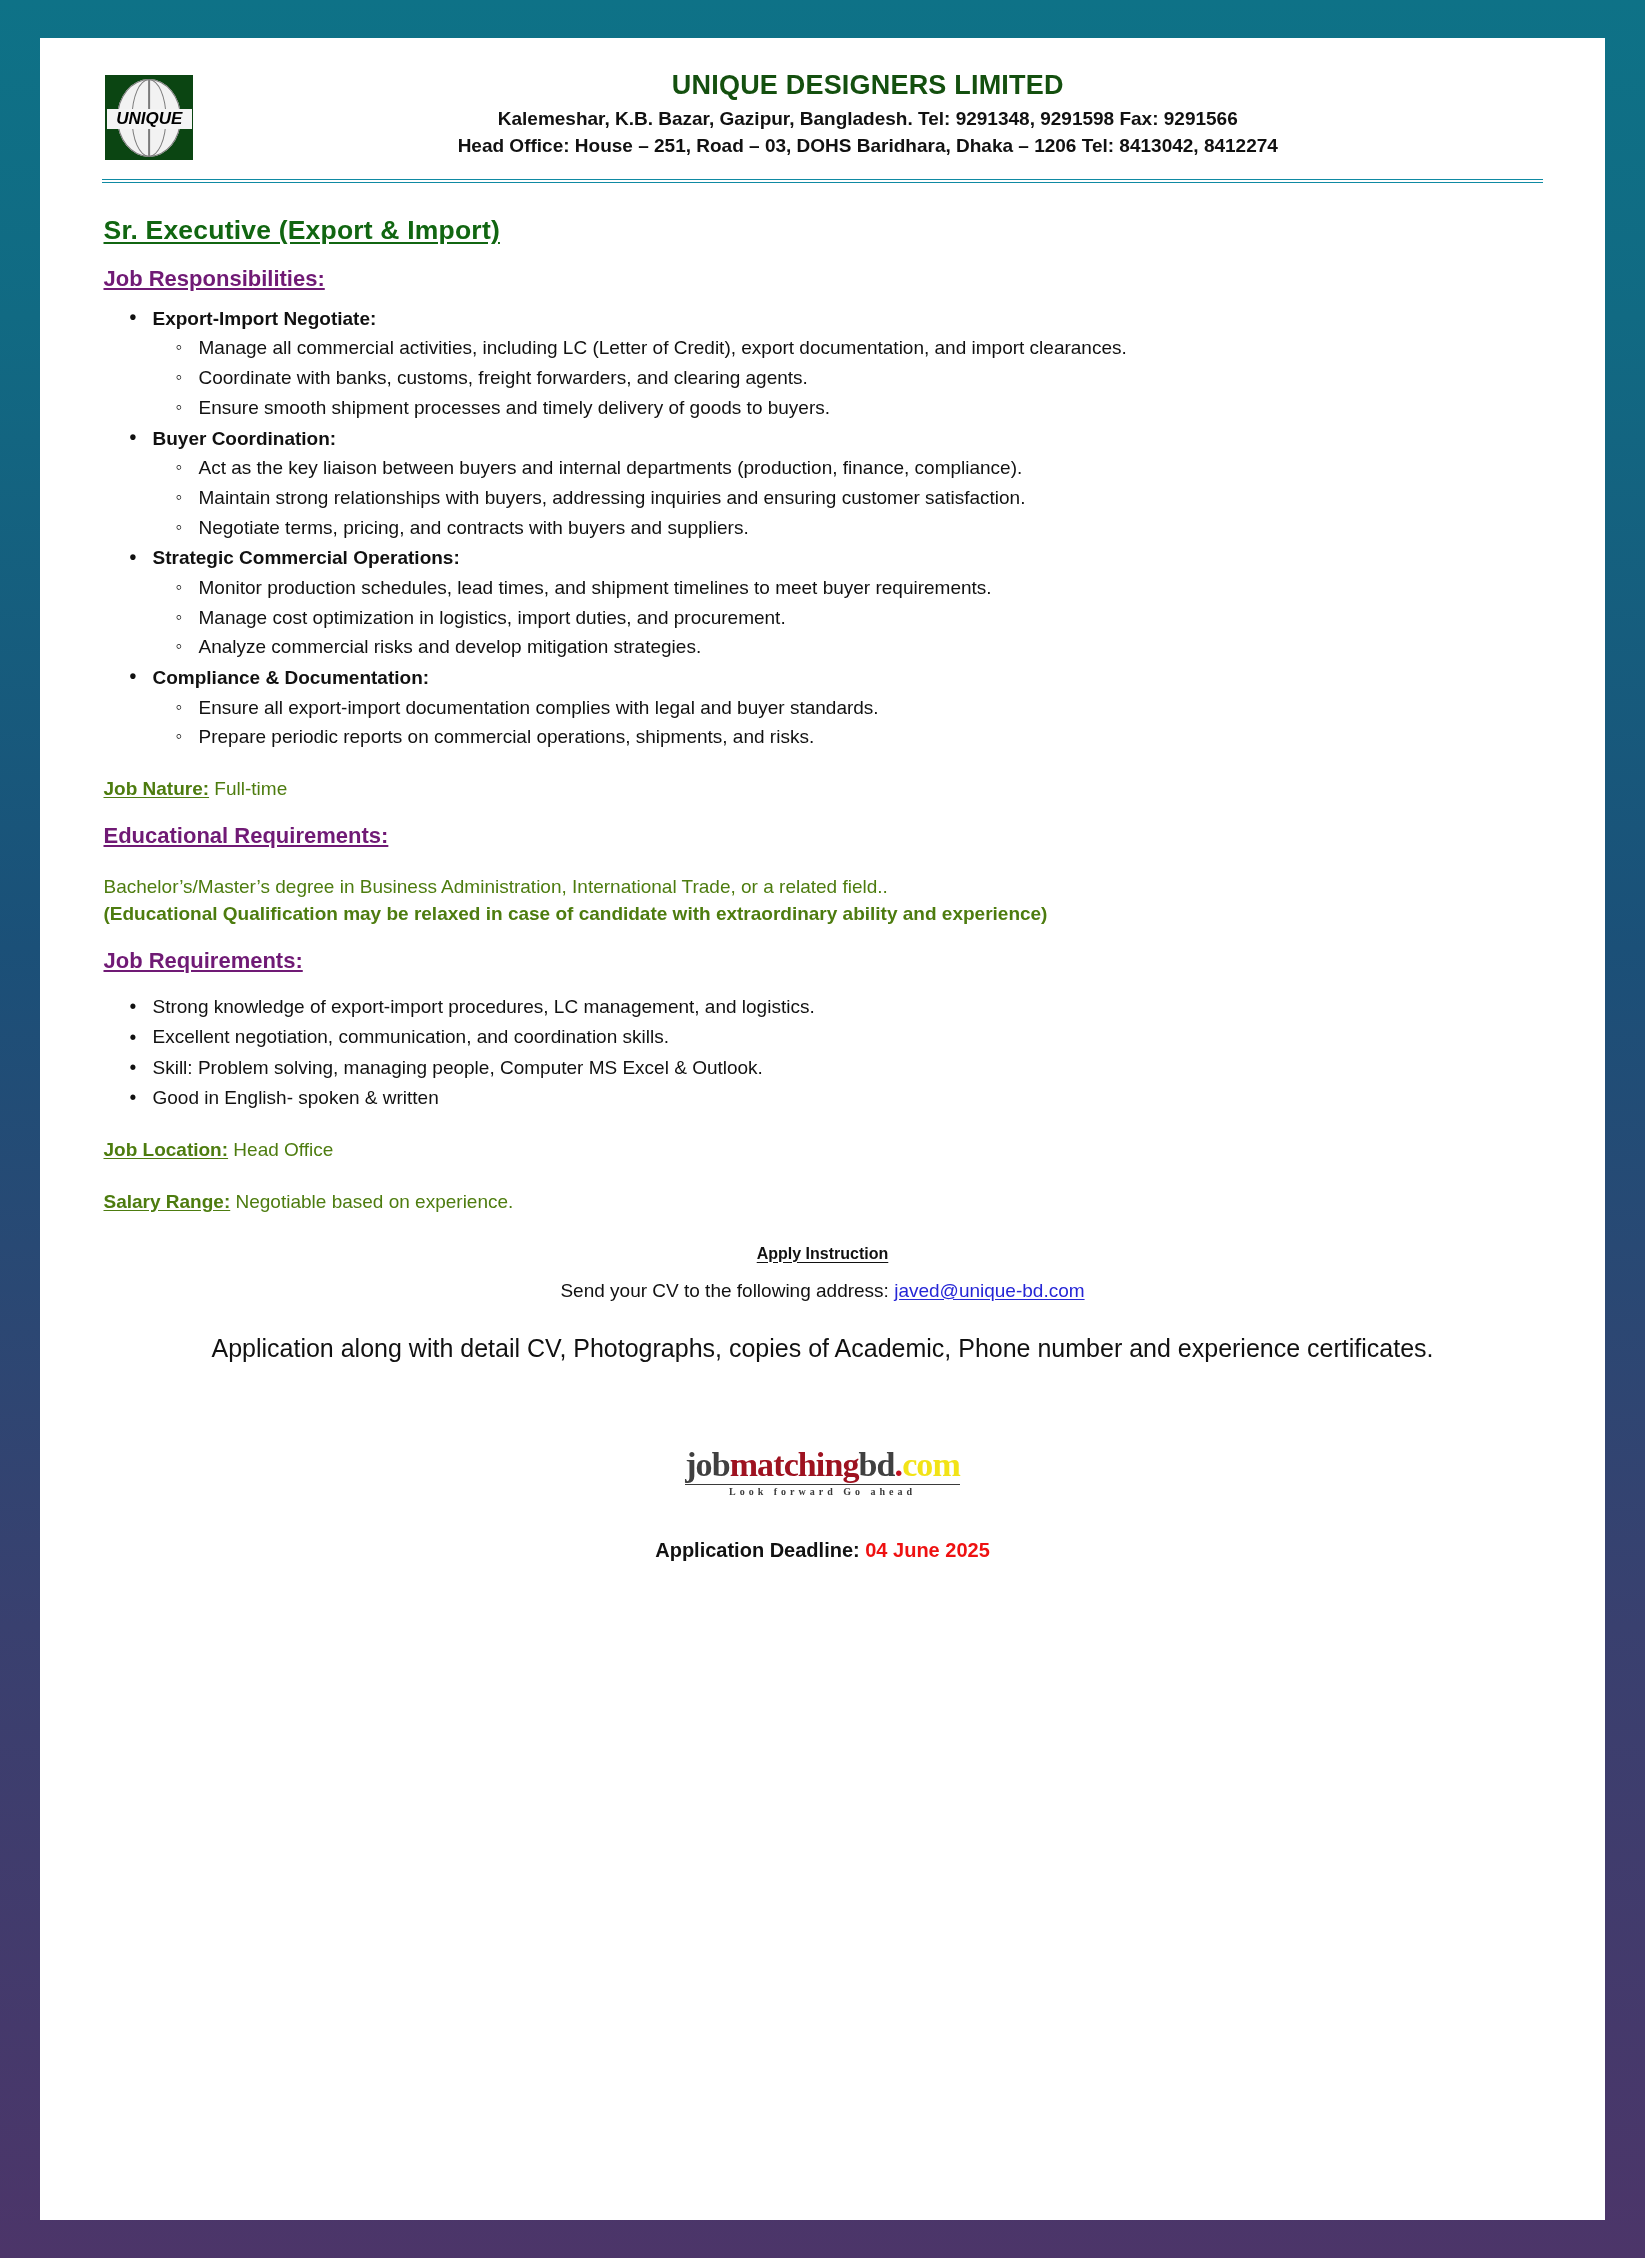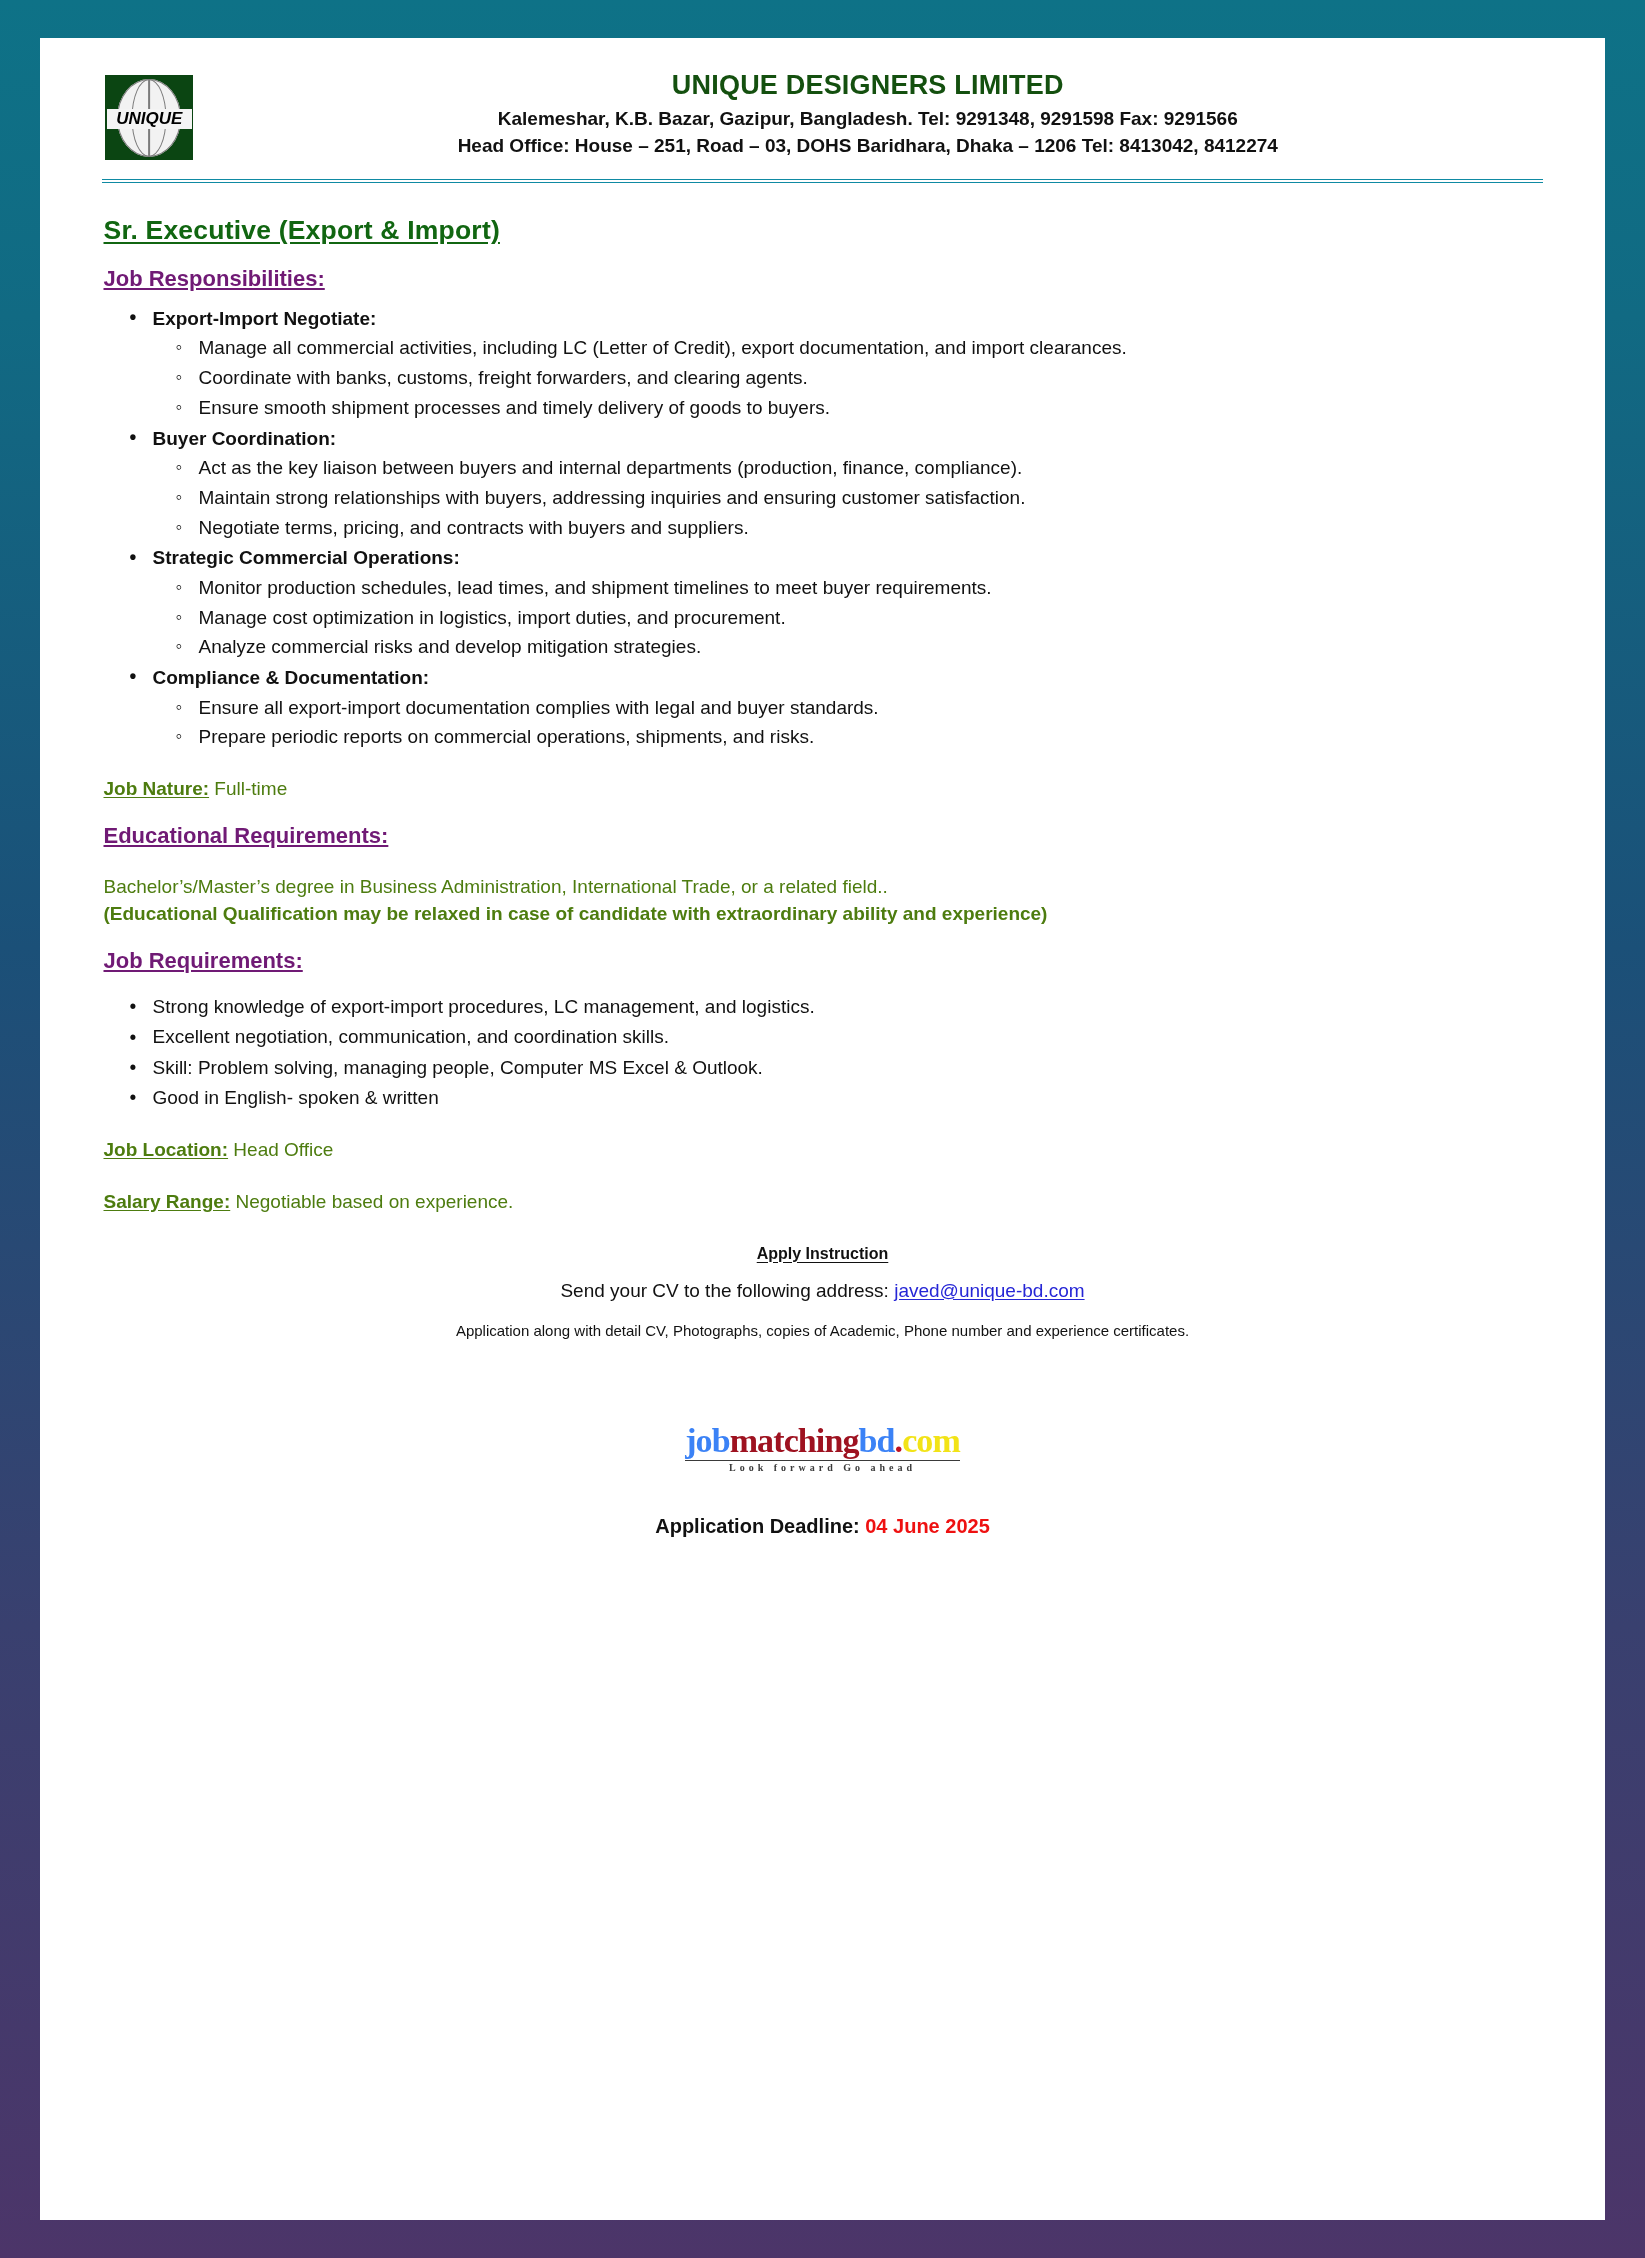--- a/index.html
+++ b/index.html
@@ -240,23 +240,23 @@
     margin-top: 17px;
     text-align: center;
     font-size: 19px;
   }
   .email-link {
     color: #2626d6;
     text-decoration: underline;
     text-underline-offset: 1.8px;
   }
   .apply-note {
-    margin-top: 20px;
-    text-align: center;
-    font-size: 15px;
+    margin-top: 32px;
+    text-align: center;
+    font-size: 25px;
   }
 
   
   .footer {
     margin-top: 85px;
     text-align: center;
   }
   .jm-logo {
     display: inline-block;
     text-align: left;
@@ -265,21 +265,21 @@
   .jm-word {
     font-family: "Liberation Serif", serif;
     font-weight: bold;
     font-size: 34px;
     letter-spacing: -0.9px;
     white-space: nowrap;
     border-bottom: 1.8px solid #3a3a3a;
     padding-bottom: 1.8px;
     display: block;
   }
-  .jm-green { color: #3b82f6; }
+  .jm-green { color: #404040; }
   .jm-red   { color: #9e1220; }
   .jm-dot   { color: #c01020; }
   .jm-yellow{ color: #f2e317; }
   .jm-tag {
     display: block;
     margin-top: 2.6px;
     font-family: "Liberation Serif", serif;
     font-weight: bold;
     font-size: 10px;
     letter-spacing: 4px;

